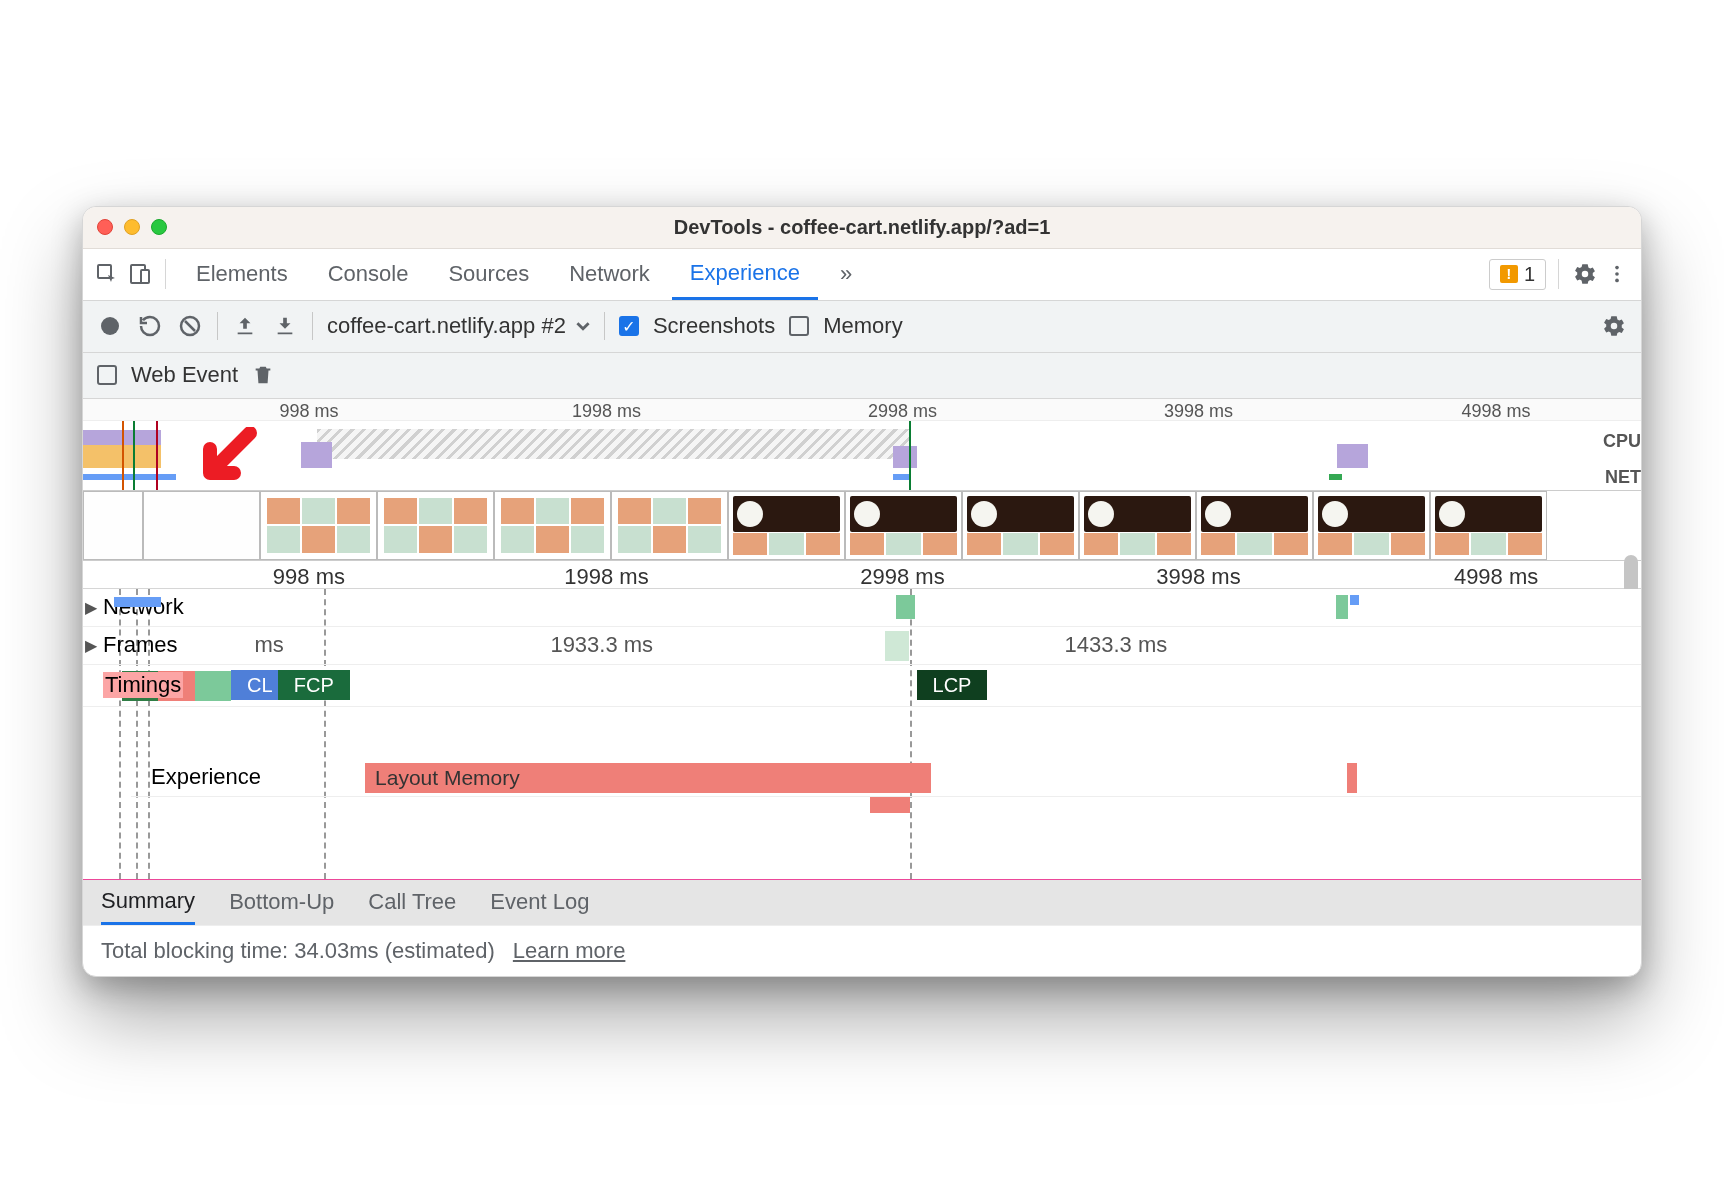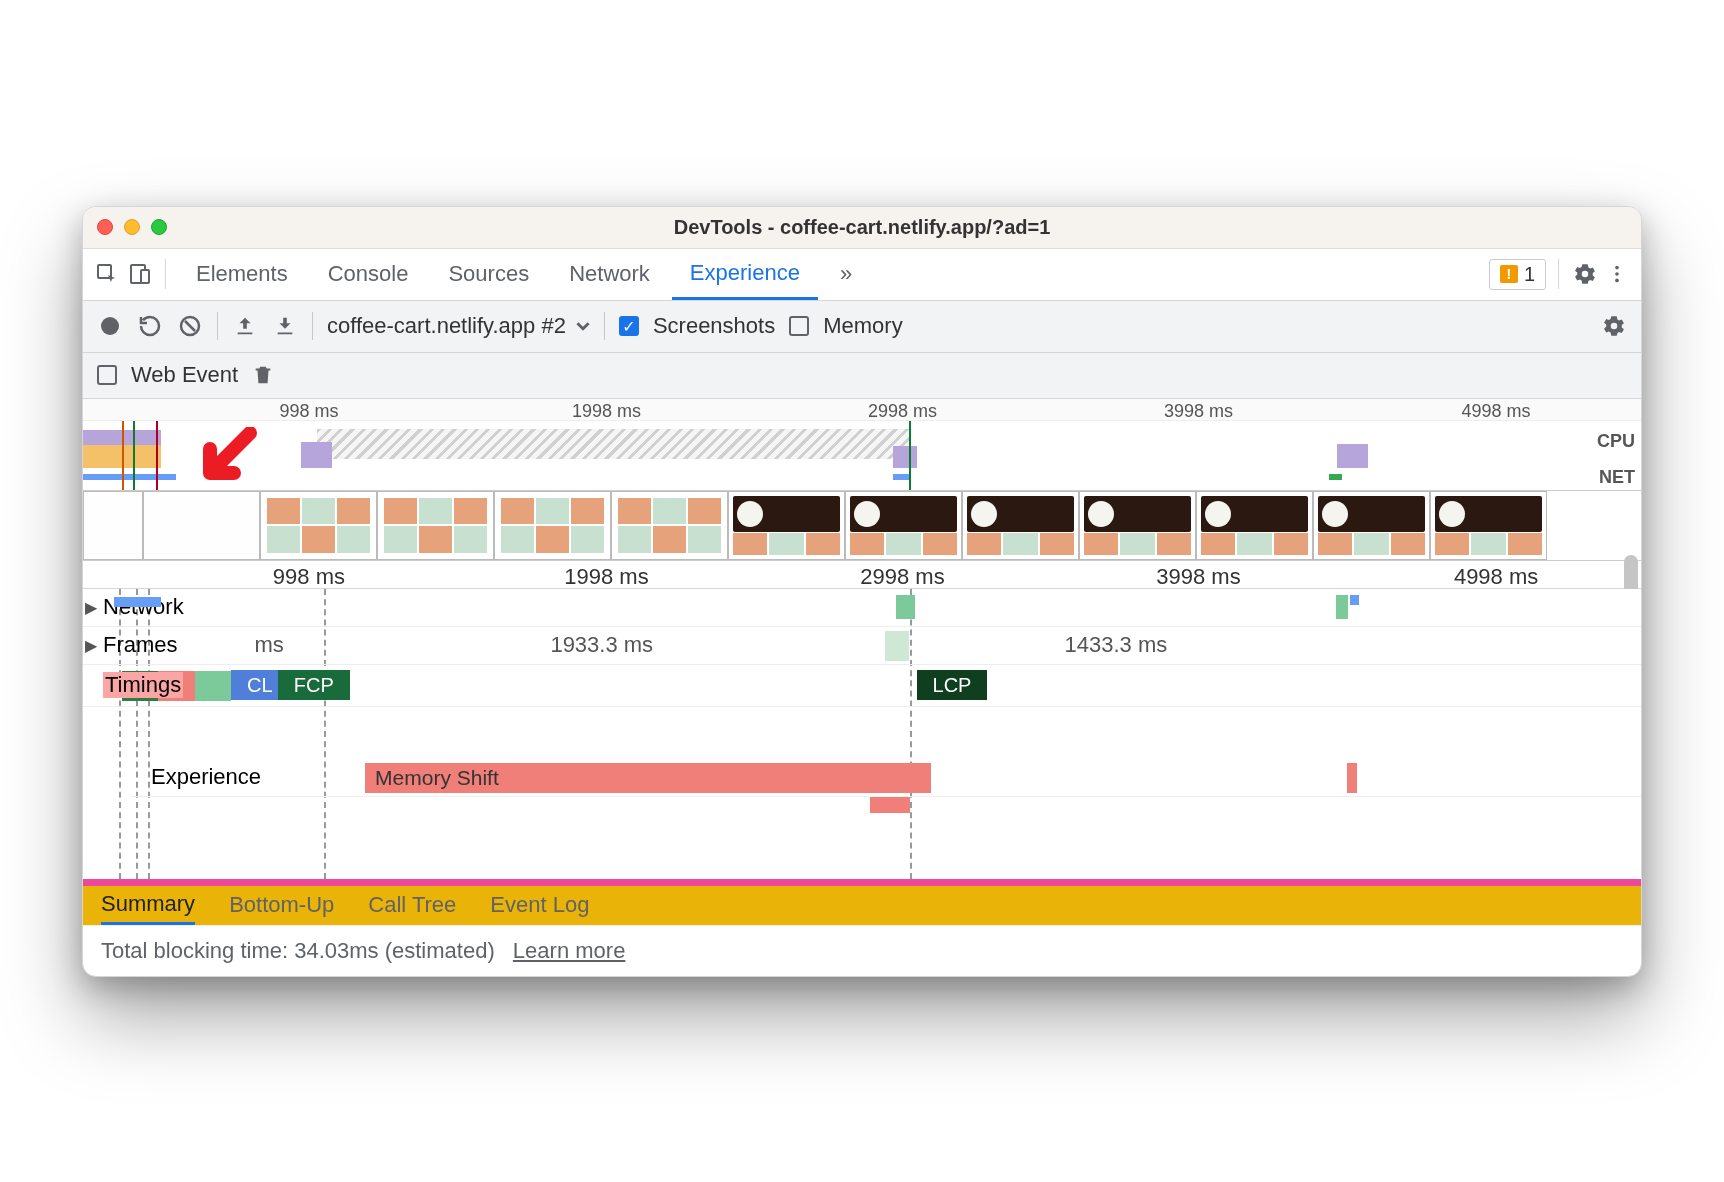--- a/index.html
+++ b/index.html
@@ -74,21 +74,21 @@
   .checkbox.checked { background:#1a73e8;border-color:#1a73e8;color:#fff;font-size:16px; }
 
   
   .toolbar2 { height: 46px; display:flex;align-items:center;padding:0 14px;gap:14px;font-size:22px;color:#333;background:#f1f3f4;border-bottom:1px solid #d6d6d6; }
 
   
   .overview { position: relative; background:#fff; }
   .ruler { height: 22px; position: relative; background:#fafafa; border-bottom:1px solid #eee; }
   .ruler span { position:absolute; top:2px; font-size:18px;color:#555; transform:translateX(-50%); }
   .ov-body { height: 70px; position: relative; border-bottom:1px solid #ccc; }
-  .lane-label { position:absolute; right:6px; font-size:18px;font-weight:700;color:#555; }
+  .lane-label { position:absolute; right:0; font-size:18px;font-weight:700;color:#555; }
   .cpu-label { top: 10px; }
   .net-label { top: 46px; }
   .arrow-annot { position:absolute; color:#ec1c24; }
   .hatched { position:absolute; top:8px; height:30px; background: repeating-linear-gradient(135deg,#d0d0d0 0,#d0d0d0 3px,#f5f5f5 3px,#f5f5f5 8px); }
   .ov-chunk { position:absolute; bottom:22px; }
   .net-bar { position:absolute; height:6px; background:#669df6; bottom:10px; }
 
   
   .filmstrip { height: 70px; display:flex; overflow:hidden; border-bottom:1px solid #ccc; background:#fff; }
   .frame { flex:0 0 117px; height:100%; border:1px solid #bbb; background:#fff; position:relative; }
@@ -113,21 +113,21 @@
   .timings-row { height:42px; }
   .badge { display:inline-flex;align-items:center;padding:2px 16px;color:#fff;font-size:20px;height:30px; }
   .badge.cls { background:#4f7fd8; }
   .badge.fcp { background:#1a6b3c; }
   .badge.lcp { background:#0f3f1f; }
   .vline { position:absolute; top:0;bottom:0;width:0;border-left:2px dashed #999; }
   .exp-row { height: 38px; position:relative;margin-left:48px; }
   .layout-shift { position:absolute; top:4px; height:30px; background:#ef7f78; color:#333; font-size:21px; display:flex;align-items:center; padding-left:10px; }
 
   
-  .bottom-tabs { height: 46px; display:flex;align-items:center;gap:34px;padding:0 18px;border-top:7px solid #ec4899;background:#eab308;font-size:22px;color:#5f6368; }
+  .bottom-tabs { height: 46px; display:flex;align-items:center;gap:34px;padding:0 18px;border-top:1px solid #ec4899;background:#e5e5e5;font-size:22px;color:#5f6368; }
   .bottom-tabs .btab.active { color:#202124; border-bottom:3px solid #1a73e8; height:100%;display:flex;align-items:center; }
   .btab{cursor:pointer;}
   .summary-body { padding: 12px 18px; font-size:22px; color:#5f6368; border-top:1px solid #eee; }
   .summary-body a { color:#5f6368; text-decoration:underline; margin-left:12px; }
 
   
   .vmark { position:absolute;top:0;bottom:0;width:2px; }
   .scroll-thumb { position:absolute; right:3px; width:14px; height:44px; background:#c5c5c5; border-radius:7px; }
 
   svg{display:block;}
@@ -423,21 +423,21 @@
       </div>
       <span class="badge cls" style="position:absolute;left:9.5%">CL</span>
       <span class="badge fcp" style="position:absolute;left:12.5%">FCP</span>
       <span class="badge lcp" style="position:absolute;left:53.5%">LCP</span>
     </div>
 
     <div class="track-row" style="height:52px;border:none"></div>
 
     <div class="track-row exp-row">
       <span>Experience</span>
-      <div class="layout-shift" style="left:15.5%;width:37.5%;">Memory Shift</div>
+      <div class="layout-shift" style="left:15.5%;width:37.5%;">Layout Memory</div>
       <div class="layout-shift" style="left:80.5%;width:.7%;padding:0"></div>
     </div>
     <div class="track-row" style="height:22px;border:none">
       <div style="position:absolute;left:50.5%;width:2.6%;top:0;height:16px;background:#ef7f78"></div>
     </div>
   </div>
 
   <div class="bottom-tabs">
     <div class="btab active">Summary</div>
     <div class="btab">Bottom-Up</div>

